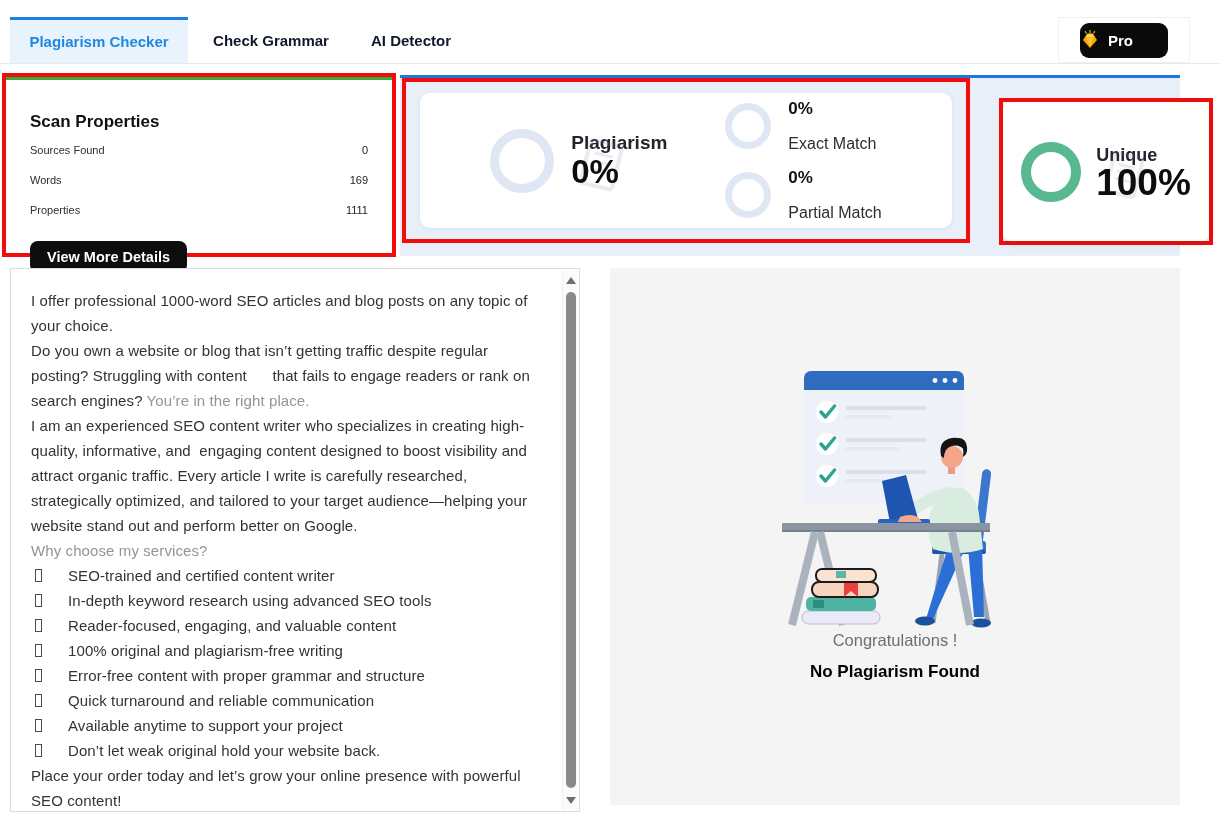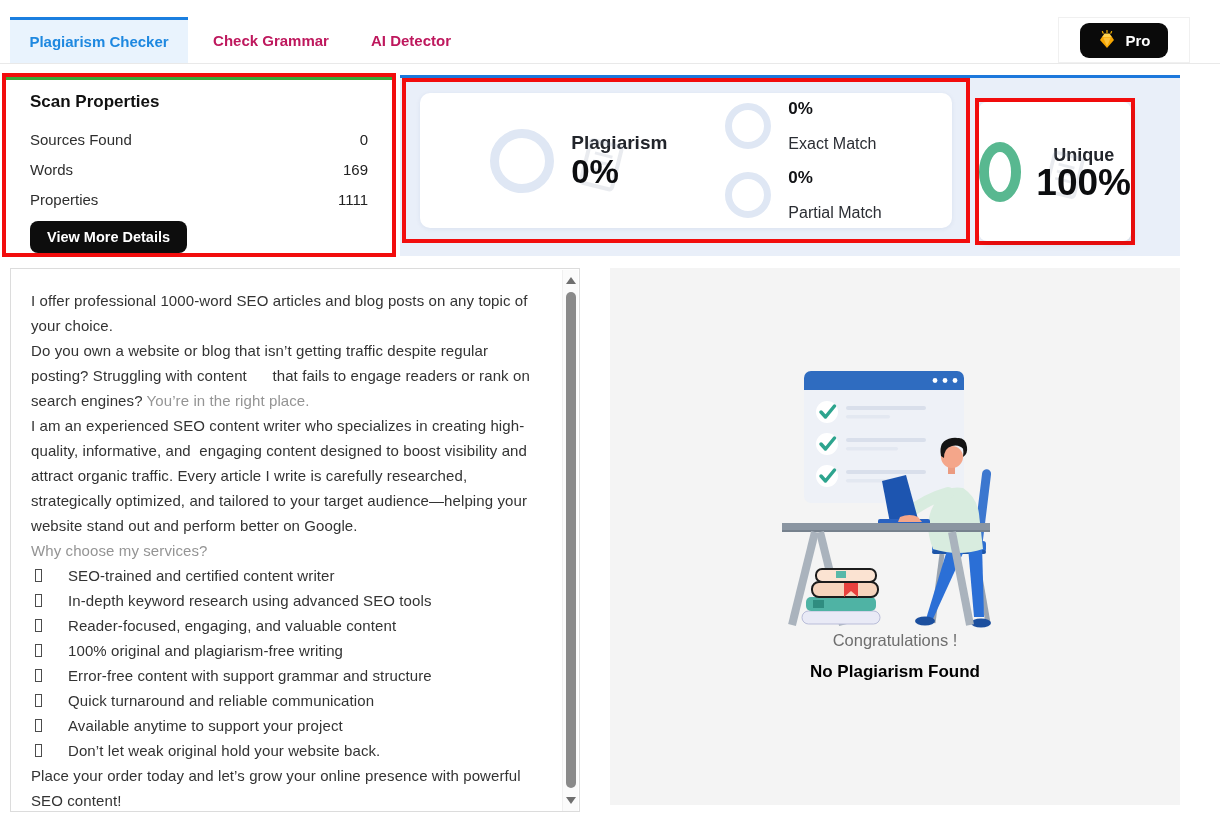--- a/index.html
+++ b/index.html
@@ -3,40 +3,40 @@
 <meta charset="utf-8">
 <style>
   * { margin:0; padding:0; box-sizing:border-box; }
   html,body { width:1220px; height:818px; background:#ffffff; overflow:hidden;
               font-family:"Liberation Sans", sans-serif; }
 
   
   .header { position:absolute; left:0; top:0; width:1220px; height:64px; background:#fff;
             border-bottom:1px solid #e9e9e9; }
   .tab { position:absolute; bottom:0; height:46px; display:flex; align-items:center;
-         justify-content:center; font-size:15px; font-weight:bold; color:#be185d; cursor:pointer; }
+         justify-content:center; font-size:15px; font-weight:bold; color:#0f172a; cursor:pointer; }
   .tab.active { background:#e9f3fd; border-top:3px solid #1b7fe0; color:#1e88e0; }
   .tab-1 { left:10px;  width:178px; }
   .tab-2 { left:196px; width:150px; }
   .tab-3 { left:366px; width:90px; }
   .pro-wrap { position:absolute; right:30px; top:17px; width:132px; height:46px;
               border:1px solid #f0f0f0; display:flex; align-items:center; justify-content:center; }
   .pro-btn { width:88px; height:35px; background:#0a0a0a; border-radius:9px; border:none;
              color:#fff; font-weight:bold; font-size:15px; display:flex; gap:8px;
-             align-items:center; justify-content:center; cursor:pointer;
+             align-items:center; cursor:pointer;
              font-family:"Liberation Sans",sans-serif; }
 
   
   .scan-card { position:absolute; left:2px; top:73px; width:394px; height:184px;
                border:4px solid #f20d0d; background:#fff; }
   .scan-accent { height:3px; background:#3aa83a; }
-  .scan-inner { padding:12px 24px 0 24px; }
+  .scan-inner { padding:12px 24px 0 24px;margin-top:20px; }
   .scan-title { font-size:17px; font-weight:bold; color:#111; margin-bottom:12px; }
-  .scan-row { display:flex; justify-content:space-between; font-size:15px; color:#2e2e2e;
-              height:30px; align-items:center; }
+  .scan-row { display:flex; justify-content:space-between; font-size:11px; color:#2e2e2e;
+              height:30px; align-items:flex-start; }
   .scan-row .val { color:#222; }
   .view-more-btn { margin-top:7px; background:#0d0d0d; color:#fff; border:none;
                    border-radius:8px; font-size:14.5px; font-weight:bold; padding:8px 17px;
                    cursor:pointer; font-family:"Liberation Sans",sans-serif; }
 
   
   .results { position:absolute; left:400px; top:75px; width:780px; height:181px;
              background:#e9eff9; border-top:3px solid #1c78dc; }
   .mid-annot { position:absolute; left:2px; top:0; width:568px; height:165px;
                border:4px solid #f20d0d; }
@@ -46,22 +46,22 @@
   .ring-big { width:64px; height:64px; border-radius:50%; border:9px solid #dfe7f4; }
   .ring-sm  { width:46px; height:46px; border-radius:50%; border:7px solid #dfe7f4; }
   .ring-green { width:60px; height:60px; border-radius:50%; border:10px solid #58b890; }
   .grp { display:flex; align-items:center; gap:17px; }
   .col { display:flex; flex-direction:column; }
   .lbl-big { font-size:19px; font-weight:bold; color:#22252b; }
   .val-big { font-size:33px; font-weight:bold; color:#0c0d0f; position:relative; line-height:36px; }
   .val-sm  { font-size:17px; font-weight:bold; color:#101114; }
   .lbl-sm  { font-size:16px; font-weight:normal; color:#2a2d33; margin-top:16px; }
   .match-col { display:flex; flex-direction:column; gap:15px; }
-  .uniq-annot { position:absolute; left:575px; top:20px; width:160px; height:147px;
-                border:4px solid #f20d0d;text-align:center; }
+  .uniq-annot { position:absolute; left:599px; top:20px; width:214px; height:147px;
+                border:4px solid #f20d0d; }
   .uniq-card { position:absolute; left:0; top:0; right:0; bottom:0; background:#fff;
                border-radius:8px; box-shadow:3px 4px 7px rgba(0,0,0,0.08);
                display:flex; align-items:center; justify-content:center; gap:15px; }
   .uniq-lbl { font-size:18px; font-weight:bold; color:#22252b; }
   .uniq-val { font-size:37px; font-weight:bold; color:#0c0d0f; position:relative; line-height:33px; }
   .watermark { position:absolute; left:10px; top:-14px; opacity:0.16; transform:rotate(14deg);
                z-index:0; pointer-events:none; }
   .val-txt { position:relative; z-index:1; }
 
   
@@ -203,21 +203,21 @@
 <div class="doc-panel">
   <div class="doc-text">
       <div class="doc-p"><span class="seg dark">I offer professional 1000-word SEO articles and blog posts on any topic of your choice.</span></div>
       <div class="doc-p"><span class="seg dark">Do you own a website or blog that isn’t getting traffic despite regular posting? Struggling with content &nbsp;&nbsp;&nbsp;&nbsp; that fails to engage readers or rank on search engines? </span><span class="seg gray">You’re in the right place.</span></div>
       <div class="doc-p"><span class="seg dark">I am an experienced SEO content writer who specializes in creating high-quality, informative, and &nbsp;engaging content designed to boost visibility and attract organic traffic. Every article I write is carefully researched, strategically optimized, and tailored to your target audience—helping your website stand out and perform better on Google.</span></div>
       <div class="doc-p"><span class="seg gray">Why choose my services?</span></div>
       <div class="doc-p doc-bullet"><span class="tofu"></span><span class="seg dark">SEO-trained and certified content writer</span></div>
       <div class="doc-p doc-bullet"><span class="tofu"></span><span class="seg dark">In-depth keyword research using advanced SEO tools</span></div>
       <div class="doc-p doc-bullet"><span class="tofu"></span><span class="seg dark">Reader-focused, engaging, and valuable content</span></div>
       <div class="doc-p doc-bullet"><span class="tofu"></span><span class="seg dark">100% original and plagiarism-free writing</span></div>
-      <div class="doc-p doc-bullet"><span class="tofu"></span><span class="seg dark">Error-free content with support grammar and structure</span></div>
+      <div class="doc-p doc-bullet"><span class="tofu"></span><span class="seg dark">Error-free content with proper grammar and structure</span></div>
       <div class="doc-p doc-bullet"><span class="tofu"></span><span class="seg dark">Quick turnaround and reliable communication</span></div>
       <div class="doc-p doc-bullet"><span class="tofu"></span><span class="seg dark">Available anytime to support your project</span></div>
       <div class="doc-p doc-bullet"><span class="tofu"></span><span class="seg dark">Don’t let weak original hold your website back.</span></div>
       <div class="doc-p"><span class="seg dark">Place your order today and let’s grow your online presence with powerful SEO content!</span></div>
     </div>
   <div class="sb-track">
     <div class="sb-up"></div>
     <div class="sb-thumb"></div>
     <div class="sb-down"></div>
   </div>

